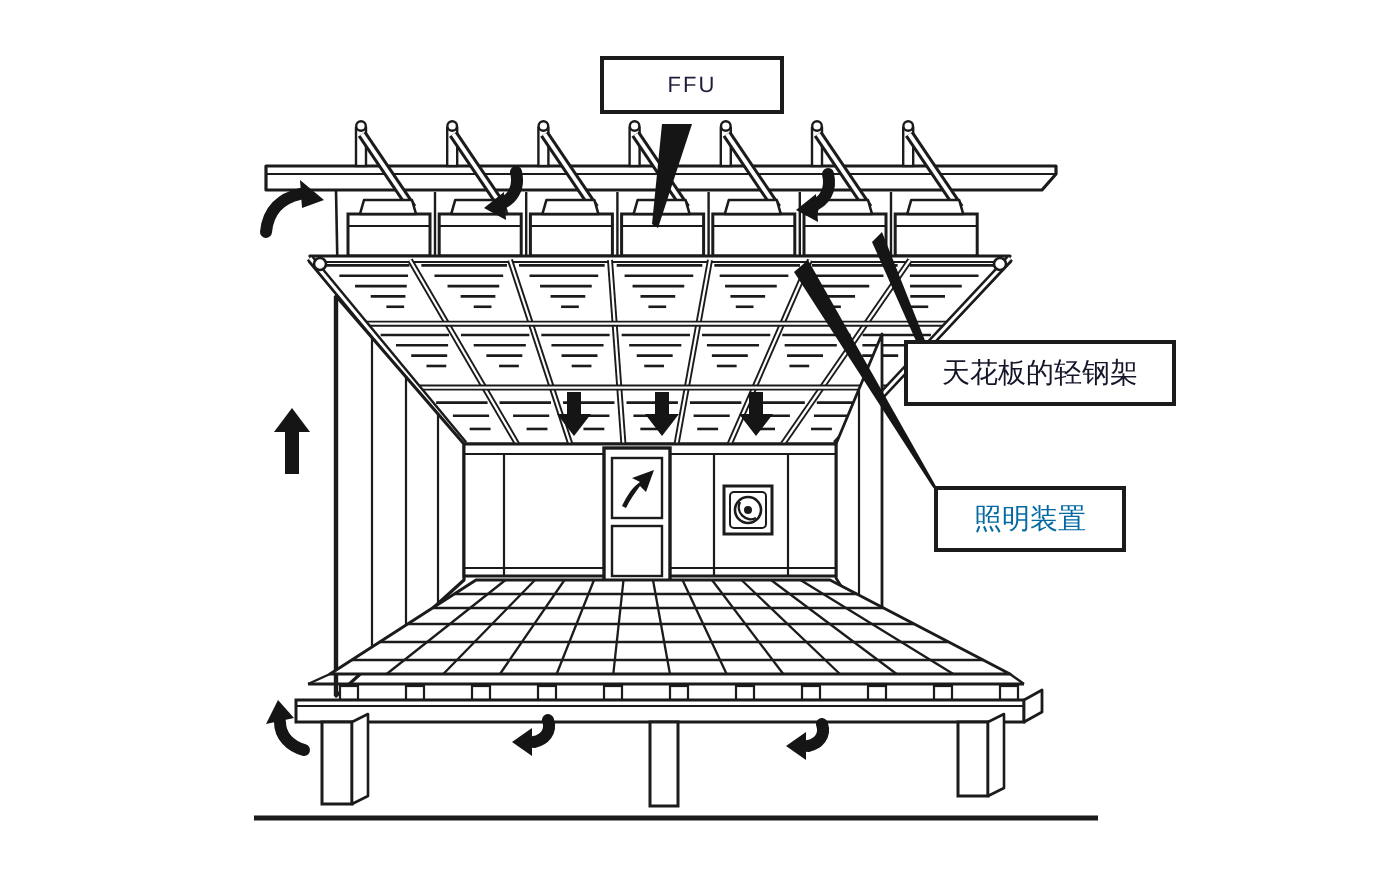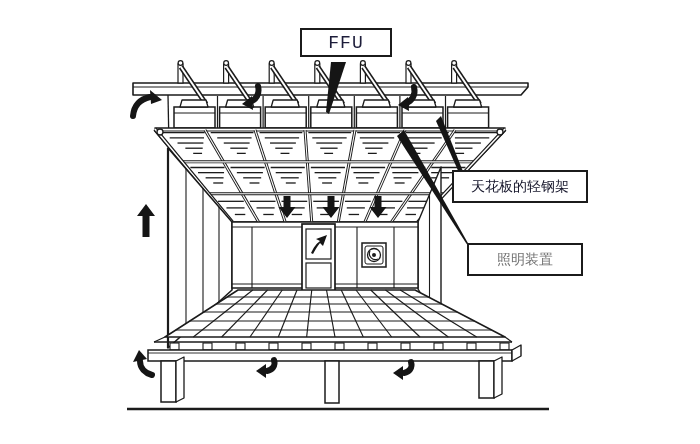--- a/index.html
+++ b/index.html
@@ -1,23 +1,23 @@
 <!DOCTYPE html>
 <html><head>
 <meta charset="utf-8">
 <style>
   html,body{margin:0;padding:0;background:#fff;}
   #stage{position:relative;width:700px;height:444px;background:#fff;overflow:hidden;
          font-family:"Liberation Sans","DejaVu Sans",sans-serif;}
   #diagram-svg{position:absolute;left:0;top:0;}
   .callout{position:absolute;background:#fff;border:2px solid #1b1b1b;display:flex;
            align-items:center;justify-content:center;color:#1d1d3a;box-sizing:border-box;}
-  #ffu-label{left:300px;top:28px;width:92px;height:29px;font-size:18px;letter-spacing:1px;font-family:Liberation Mono, monospace;}
+  #ffu-label{left:300px;top:28px;width:92px;height:29px;font-size:11px;letter-spacing:1px;}
   #ceiling-frame-label{left:452px;top:170px;width:136px;height:33px;font-size:14px;border-width:2px;color:#15152a;}
-  #lighting-label{left:467px;top:243px;width:116px;height:33px;font-size:14px;border-width:2px;color:#737373;}
+  #lighting-label{left:467px;top:243px;width:96px;height:33px;font-size:14px;border-width:2px;color:#0369a1;}
 </style>
 </head>
 <body>
 
 <div id="stage">
   <svg id="diagram-svg" width="700" height="444" viewBox="0 0 700 444">
       <polygon points="133,83 528,83 528,87 521,95 133,95" fill="#ffffff" stroke="#1b1b1b" stroke-width="1.6" stroke-linejoin="round"></polygon>
       <line x1="133" y1="87" x2="528" y2="87" stroke="#1b1b1b" stroke-width="1"></line>
       <line x1="168" y1="95" x2="169" y2="147" stroke="#1b1b1b" stroke-width="1.3"></line>
       <g>

